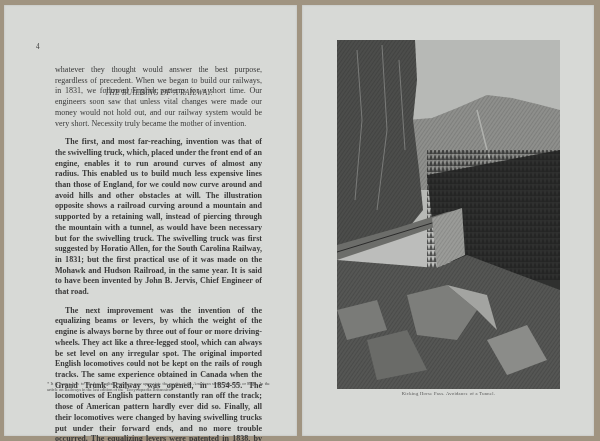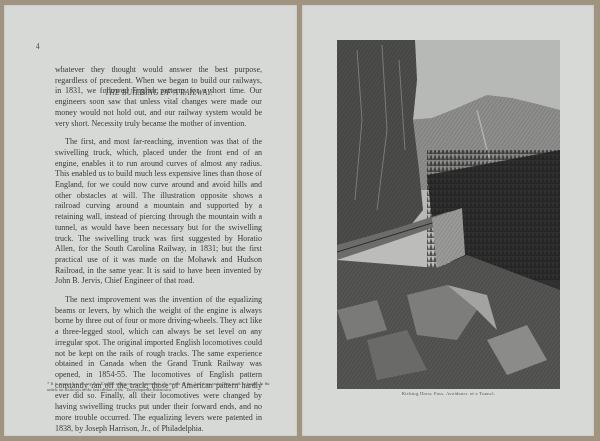--- a/index.html
+++ b/index.html
@@ -22,21 +22,21 @@
   }
   .running-head .pnum { position:absolute; left:0; top:0; font-style:normal; }
   .running-head .title { display:block; text-align:center; font-style:italic; text-transform:uppercase; padding-left:12px;margin-top:46px; }
 
   .body-text {
     position:absolute; left:43px; top:52px; width:223px;
     font-size:8.05px; line-height:10.7px; color:#3a3a3a;
     text-align:justify; hyphens:auto;
   }
   .body-text p { margin:8px; text-indent:0; }
-  .body-text p.ind { text-indent:10px; }
+  .body-text p.ind { text-indent:10px;font-weight:bold; }
 
   .footnote {
     position:absolute; left:43px; top:376px; width:223px;
     font-size:4.4px; line-height:6px; color:#4a4a4a; text-align:justify;
   }
 
   .plate {
     position:absolute; left:35px; top:35px; width:223px; height:349px;
     background:#5a5a5a; overflow:hidden;
   }

